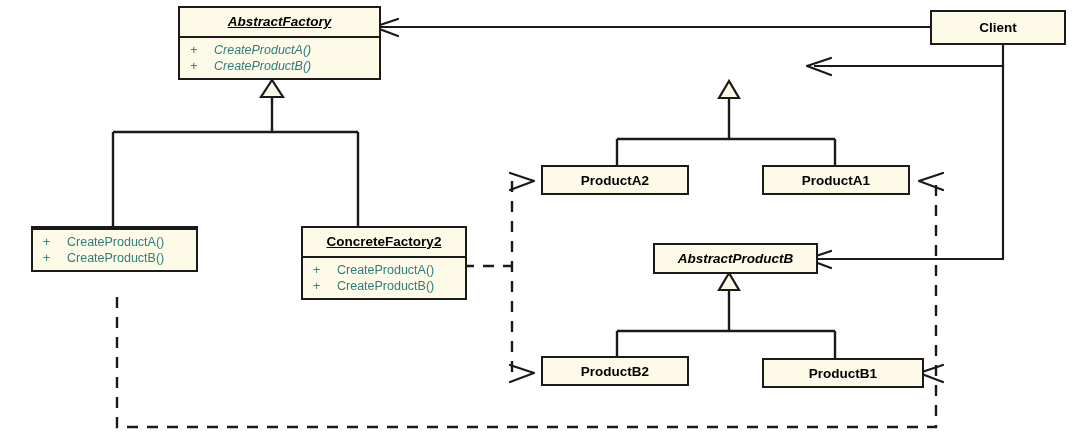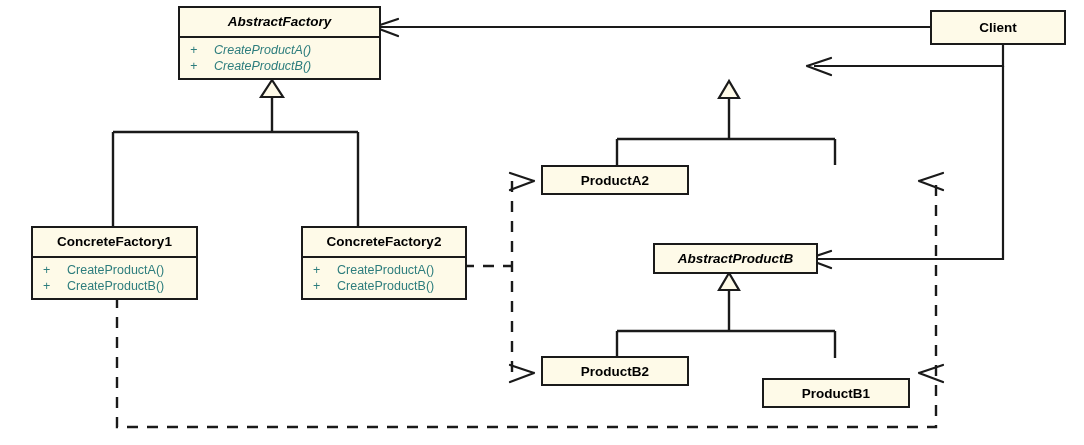--- a/index.html
+++ b/index.html
@@ -30,20 +30,21 @@
     z-index: 5;
   }
   .uml-name {
     text-align: center;
     color: #000000;
     font-weight: bold;
     font-size: 13.5px;
     line-height: 1;
     padding: 7px 6px 7px 6px;
     white-space: nowrap;
+    text-decoration: underline;
   }
   .uml-name.abstract {
     font-style: italic;
   }
   .uml-divider {
     border-top: 2px solid #1a1a1a;
     height: 0;
     font-size: 0;
   }
   .uml-ops {
@@ -69,21 +70,21 @@
   
   #cls-abstract-factory { left: 178px; top: 6px;  width: 203px; }
   #cls-concrete-factory-1 { left: 31px;  top: 226px; width: 167px; }
   #cls-concrete-factory-2 { left: 277px; top: 226px; width: 166px; margin-left: 24px; }
   #cls-client            { left: 930px; top: 10px;  width: 136px; height: 35px; }
   #cls-abstract-product-a{ left: 653px; top: 51px;  width: 153px; height: 31px; }
   #cls-abstract-product-b{ left: 653px; top: 243px; width: 165px; height: 31px; }
   #cls-product-a2        { left: 541px; top: 165px; width: 148px; height: 30px; }
   #cls-product-a1        { left: 762px; top: 165px; width: 148px; height: 30px; }
   #cls-product-b2        { left: 541px; top: 356px; width: 148px; height: 30px; }
-  #cls-product-b1        { left: 762px; top: 378px; width: 148px; height: 30px; }
+  #cls-product-b1        { left: 762px; top: 358px; width: 162px; height: 30px; }
   .single-line-name {
     display: flex;
     align-items: center;
     justify-content: center;
     height: 100%;
     font-weight: bold;
     font-size: 13.5px;
     color: #000000;
     white-space: nowrap;
     text-align: center;
@@ -159,21 +160,20 @@
         <span>CreateProductA()</span>
       </div>
       <div class="uml-op italic">
         <span class="vis">+</span>
         <span>CreateProductB()</span>
       </div>
     </div>
   </div>
 
   <div class="uml-class" id="cls-concrete-factory-1">
-    <div class="uml-name">ConcreteFactory1</div>
     <div class="uml-divider"></div>
     <div class="uml-ops">
       <div class="uml-op">
         <span class="vis">+</span>
         <span>CreateProductA()</span>
       </div>
       <div class="uml-op">
         <span class="vis">+</span>
         <span>CreateProductB()</span>
       </div>
@@ -201,20 +201,23 @@
 
 
   <div class="uml-class" id="cls-abstract-product-b">
     <div class="single-line-name abstract">AbstractProductB</div>
   </div>
 
   <div class="uml-class" id="cls-product-a2">
     <div class="single-line-name">ProductA2</div>
   </div>
 
+  <div class="uml-class" id="cls-product-a1">
+    <div class="single-line-name">ProductA1</div>
+  </div>
 
   <div class="uml-class" id="cls-product-b2">
     <div class="single-line-name">ProductB2</div>
   </div>
 
   <div class="uml-class" id="cls-product-b1">
     <div class="single-line-name">ProductB1</div>
   </div>
 
 </div>

